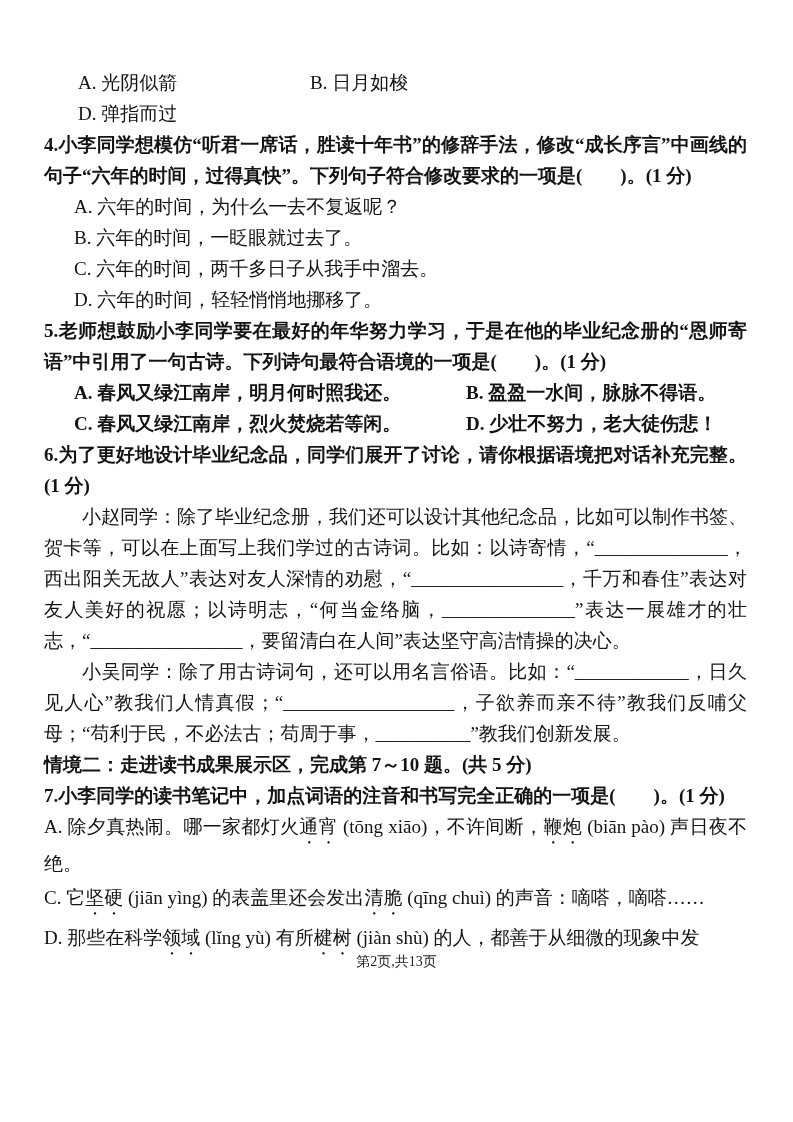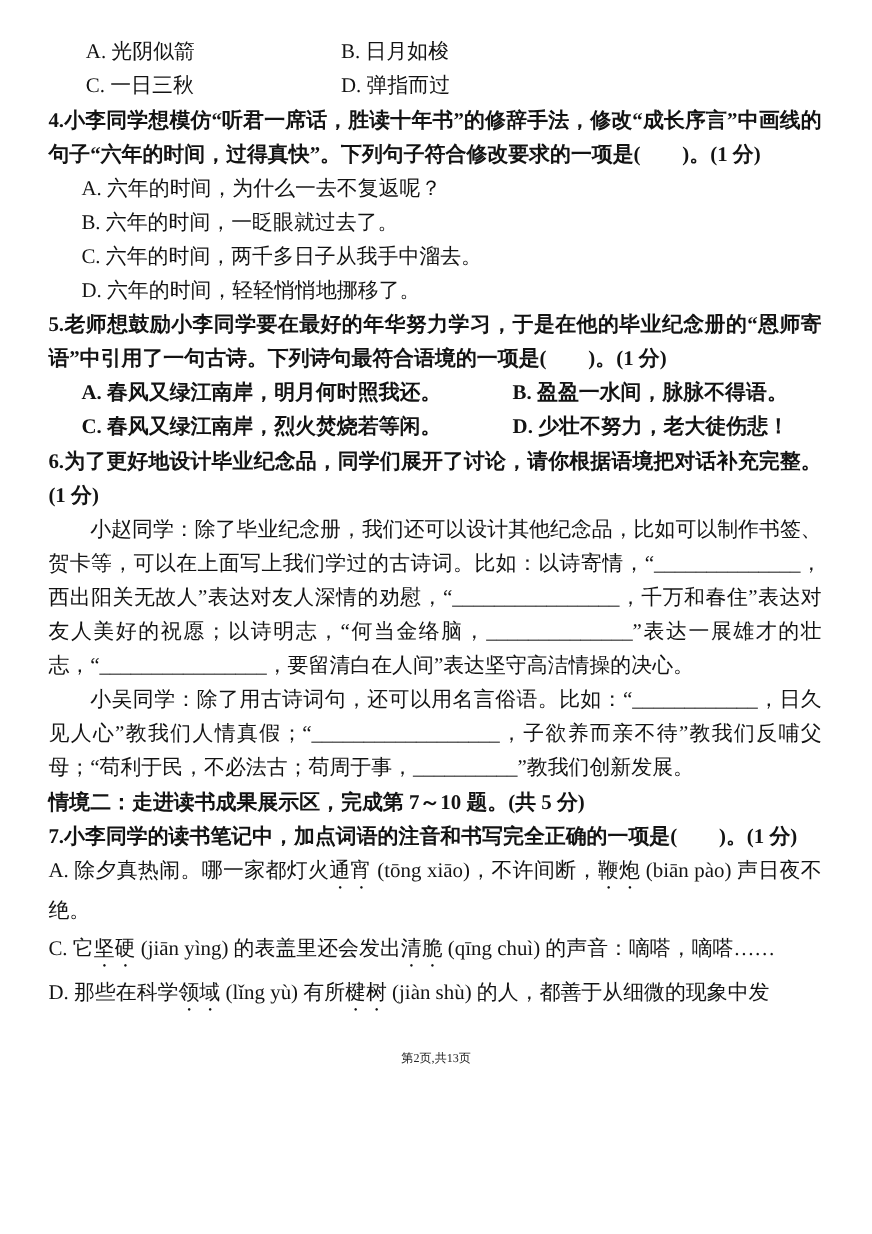--- a/index.html
+++ b/index.html
@@ -6,21 +6,21 @@
   .page{
     position:relative;
     width:793px;height:988px;
     margin:0 auto;
     background:#ffffff;
     color:#131313;
     font-family:"Liberation Serif","DejaVu Serif",serif;
     font-size:19px;
     line-height:31px;
     box-sizing:border-box;
-    padding:32px 46px 0 44px;
+    padding:67px 46px 0 44px;
     overflow:hidden;
   }
   p{margin:0;}
   .stem{
     font-weight:700;
     text-align:justify;
   }
   .heading{
     font-weight:700;
   }
@@ -54,34 +54,33 @@
     -webkit-text-emphasis-position:under right;
     text-emphasis:filled dot;
     text-emphasis-position:under right;
     margin-top:43px;
   }
   .footer{
     position:absolute;
     left:0;bottom:18px;
     width:100%;
     text-align:center;
-    font-size:11px;
+    font-size:14px;
     line-height:16px;
     color:#222;
   }
 </style>
 </head>
 <body>
 
 <div class="page">
 
   <div class="grid q3">
     <span>A. 光阴似箭</span>
     <span>B. 日月如梭</span>
-    <span>C. 一日三秋</span>
     <span>D. 弹指而过</span>
   </div>
 
   <p class="stem">4.小李同学想模仿“听君一席话，胜读十年书”的修辞手法，修改“成长序言”中画线的句子“六年的时间，过得真快”。下列句子符合修改要求的一项是(　　)。(1 分)</p>
   <div class="optlist">
     <p class="opt">A. 六年的时间，为什么一去不复返呢？</p>
     <p class="opt">B. 六年的时间，一眨眼就过去了。</p>
     <p class="opt">C. 六年的时间，两千多日子从我手中溜去。</p>
     <p class="opt">D. 六年的时间，轻轻悄悄地挪移了。</p>
   </div>

